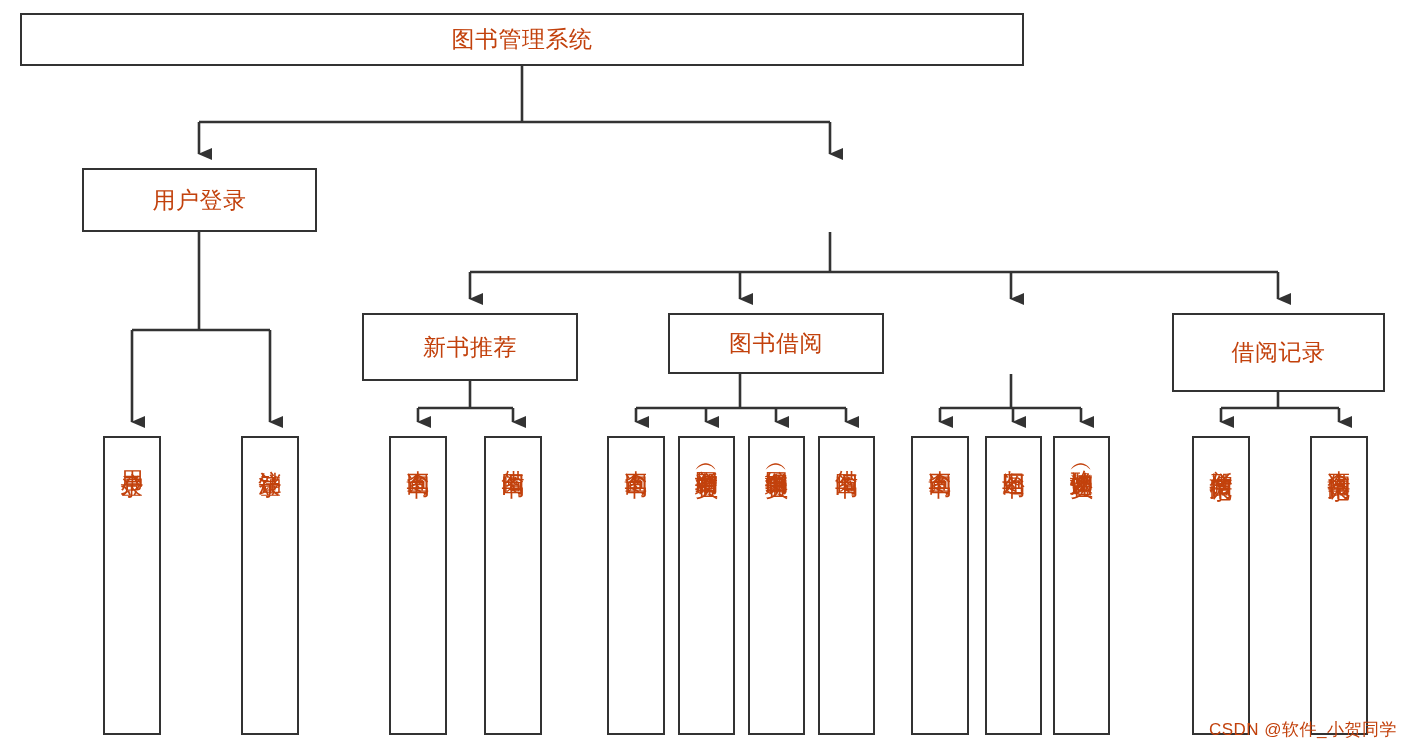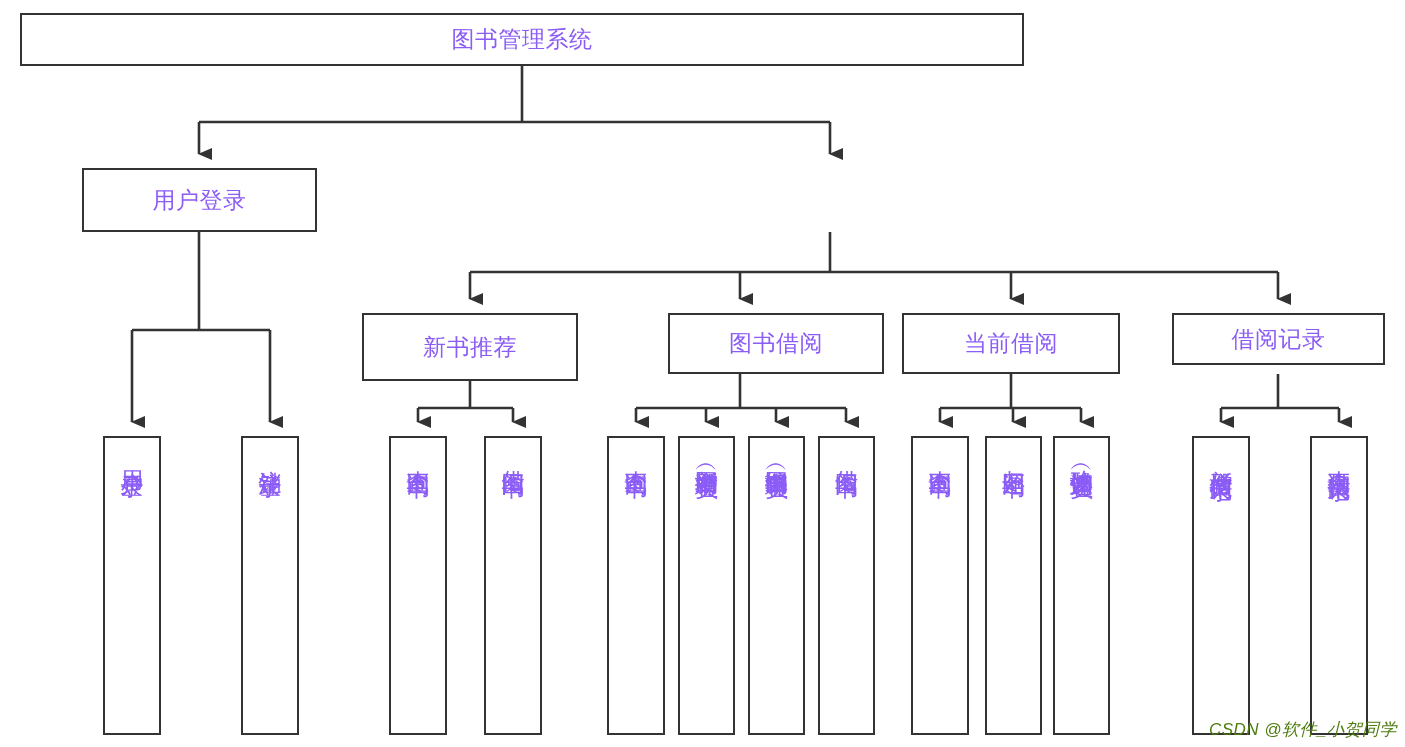--- a/index.html
+++ b/index.html
@@ -26,21 +26,21 @@
     pointer-events: none;
   }
   .node {
     position: absolute;
     box-sizing: border-box;
     background: #ffffff;
     border: 2px solid #333333;
     display: flex;
     align-items: center;
     justify-content: center;
-    color: #8b5cf6;
+    color: #c2410c;
   }
   .node-label {
     display: block;
     text-align: center;
     line-height: 1.15;
     letter-spacing: 0.5px;
   }
   .node.horiz .node-label {
     font-size: 23px;
     white-space: nowrap;
@@ -59,24 +59,23 @@
     white-space: nowrap;
   }
   .node.vert.tall .node-label {
     letter-spacing: 1px;
   }
   #watermark {
     position: absolute;
     right: 8px;
     bottom: 6px;
     font-size: 17px;
-    color: #4d7c0f;
+    color: #c2410c;
     white-space: nowrap;
     letter-spacing: 0.5px;
-    font-style: italic;
   }
 </style>
 </head>
 <body>
 
 <div id="canvas">
 
   <svg id="wires" viewBox="0 0 1405 747" width="1405" height="747" aria-hidden="true">
     <defs>
       <marker id="arrow" viewBox="0 0 12 14" refX="6" refY="13" markerWidth="12" markerHeight="14" orient="auto-start-reverse" markerUnits="userSpaceOnUse">
@@ -137,24 +136,21 @@
   <div class="node horiz" style="left: 82px; top: 168px; width: 235px; height: 64px;">
     <span class="node-label">用户登录</span>
   </div>
 
   <div class="node horiz" style="left: 362px; top: 313px; width: 216px; height: 68px;">
     <span class="node-label">新书推荐</span>
   </div>
   <div class="node horiz" style="left: 632px; top: 313px; width: 216px; height: 61px; margin-left: 36px;">
     <span class="node-label">图书借阅</span>
   </div>
-  <div class="node horiz" style="left: 902px; top: 313px; width: 218px; height: 61px;">
-    <span class="node-label">当前借阅</span>
-  </div>
-  <div class="node horiz" style="left: 1172px; top: 313px; width: 213px; height: 52px;">
+  <div class="node horiz" style="left: 1172px; top: 313px; width: 213px; height: 79px;">
     <span class="node-label">借阅记录</span>
   </div>
 
   <div class="node vert" style="left: 103px; top: 436px; width: 58px; height: 299px;">
     <span class="node-label">用户登录</span>
   </div>
   <div class="node vert" style="left: 241px; top: 436px; width: 58px; height: 299px;">
     <span class="node-label">注销登录</span>
   </div>
   <div class="node vert" style="left: 389px; top: 436px; width: 58px; height: 299px;">

